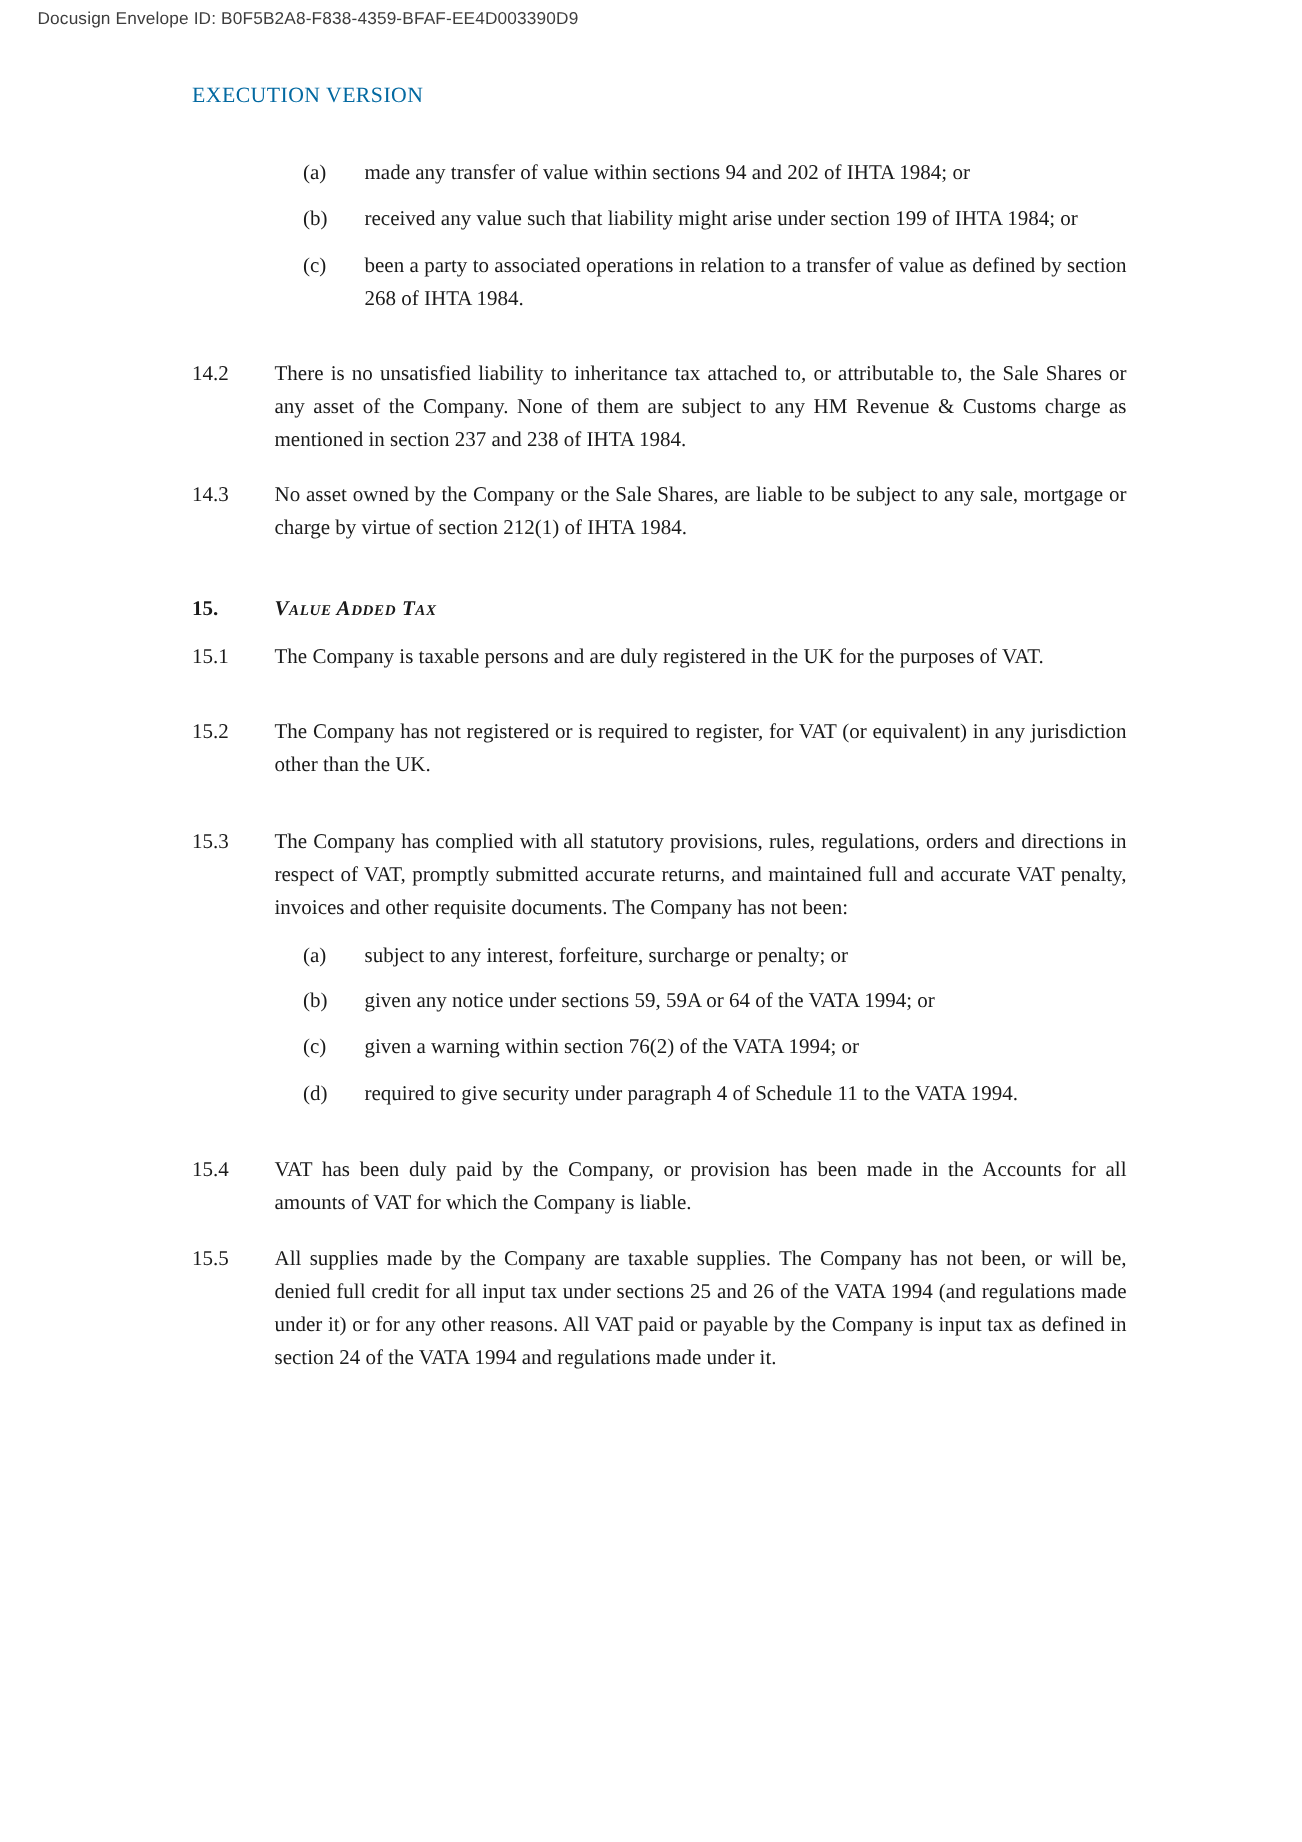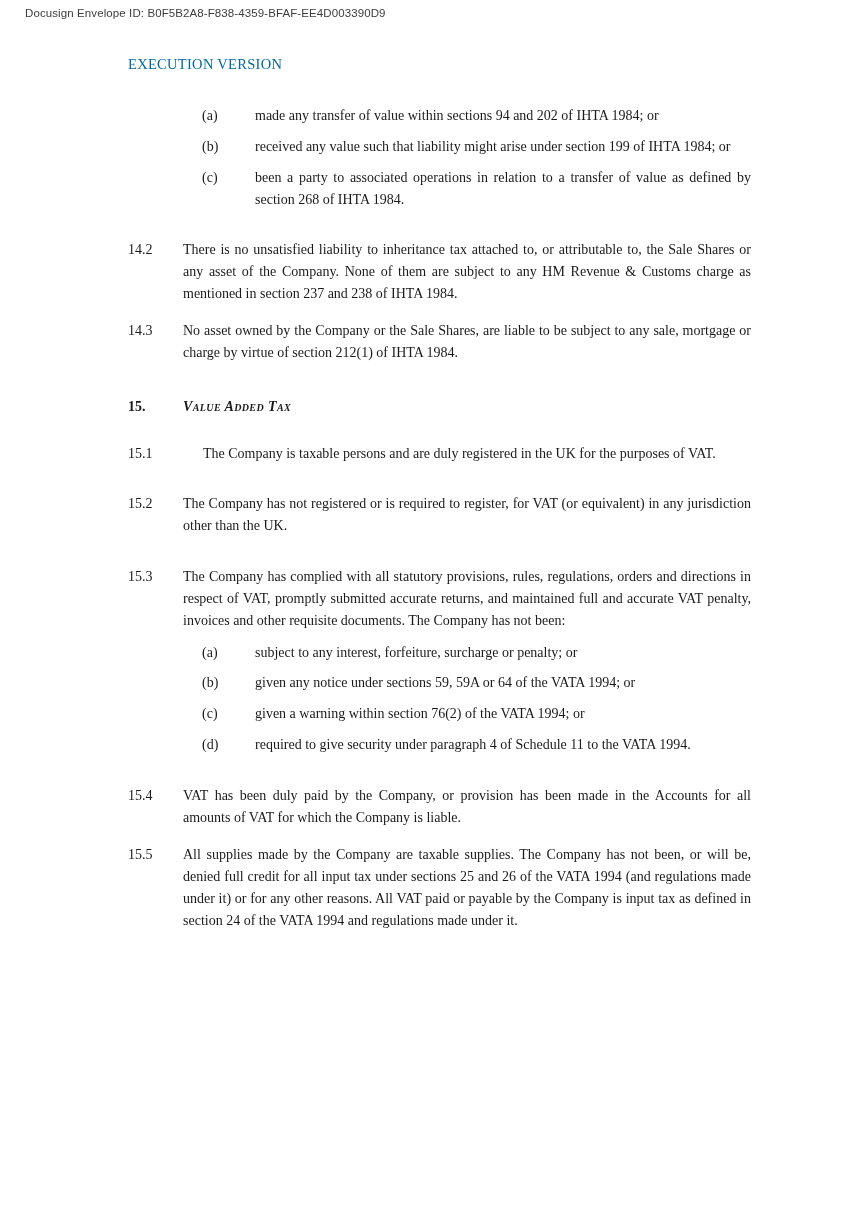--- a/index.html
+++ b/index.html
@@ -58,37 +58,36 @@
     display: flex;
     margin-left: 74px;
   }
   .sub .sublabel {
     width: 41px;
     flex-shrink: 0;
   }
   .sub .subtext {
     flex: 1;
     text-align: justify;
-    margin-left: 12px;
   }
   .heading-row .num,
   .heading-row .ctext {
     font-weight: bold;
   }
   .heading-row .ctext {
     font-variant: small-caps;
     letter-spacing: 0.4px;
     text-align: left;
     font-style: italic;
   }
   
   .m9  { margin-top: 9px; }
   .m8  { margin-top: 8px; }
   .m10 { margin-top: 10px; }
-  .m22 { margin-top: 25px; gap: 20px; }
+  .m22 { margin-top: 10px; }
   .m28 { margin-top: 28px; }
   .m29 { margin-top: 29px; }
   .m30 { margin-top: 15px; }
   .m32 { margin-top: 32px; }
   .page-number {
     position: absolute;
     left: 0;
     top: 1138px;
     width: 855px;
     text-align: center;

